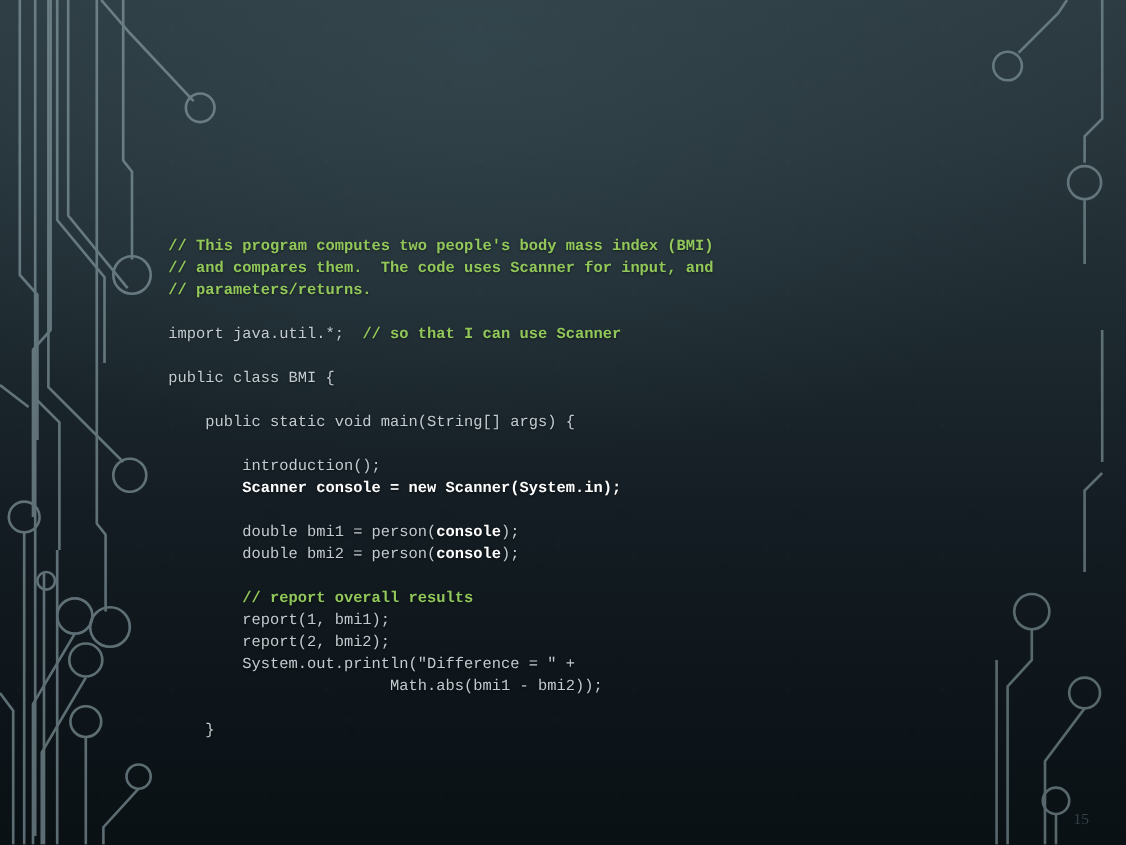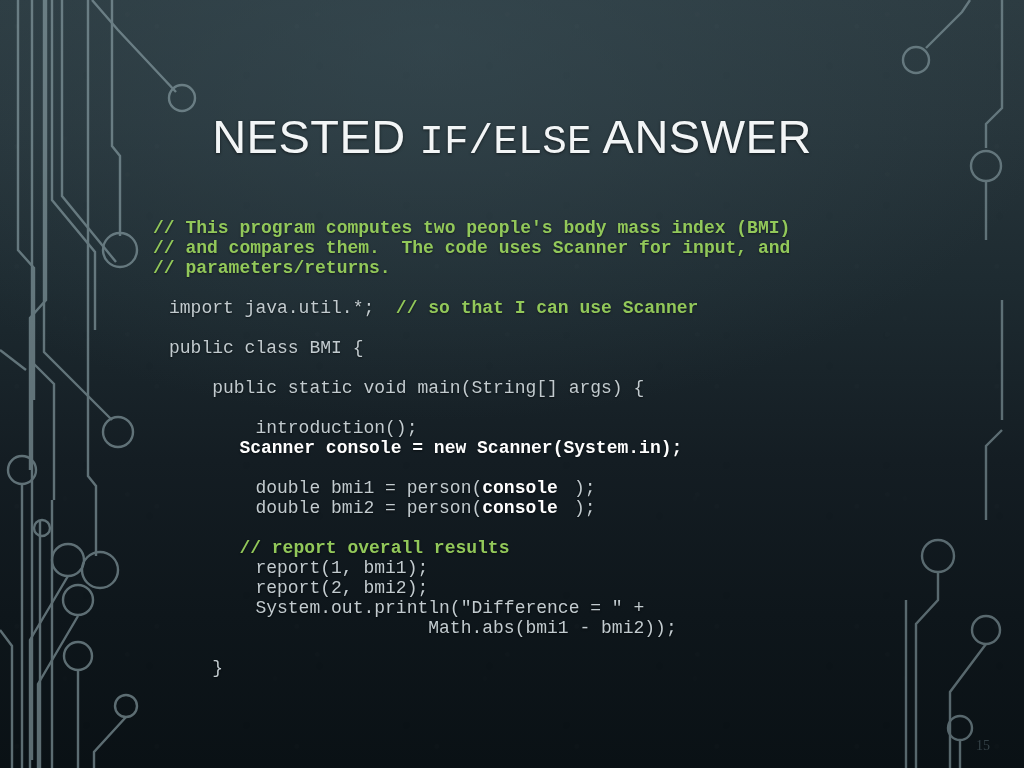--- a/index.html
+++ b/index.html
@@ -70,34 +70,34 @@
     font-weight: 400;
     letter-spacing: 0;
   }
 
   #code-block {
     position: absolute;
     left: 153px;
     top: 200px;
     width: 830px;
     font-family: "Liberation Mono", "DejaVu Sans Mono", monospace;
-    font-size: 18px;
+    font-size: 14px;
     line-height: 20px;
     white-space: pre;
     color: #c9d2d6;
   }
   .code-line {
     min-height: 20px;
     white-space: pre;
     text-shadow: 0 1px 2px rgba(0,0,0,.5);
   }
   .code-line.gap { height: 20px; min-height: 20px; }
 
   .cm { color: #92c85a; font-weight: bold; }
-  .pl { color: #c2cbcf; font-weight: normal; margin-left: 16px; }
+  .pl { color: #c2cbcf; font-weight: normal; }
   .bd { color: #ffffff; font-weight: bold; }
 
   #page-number {
     position: absolute;
     right: 34px;
     bottom: 14px;
     color: #3c4a50;
     font-size: 14px;
     font-family: "Liberation Serif", serif;
     opacity: .85;
@@ -165,21 +165,18 @@
       <circle cx="44" cy="556" r="16"></circle>
       <path d="M44 572 L44 600 L22 624 V768"></path>
       <circle cx="92" cy="630" r="14"></circle>
       <path d="M92 644 L56 692 V768"></path>
       <circle cx="66" cy="728" r="12"></circle>
       <path d="M66 740 V768"></path>
       <path d="M12 600 V768"></path>
     </g>
   </svg>
 
-  <div id="title-block">
-    <h1 id="slide-title"><span>NESTED </span><span class="mono">IF/ELSE</span><span> ANSWER</span></h1>
-  </div>
 
   <pre id="code-block"><div class="code-line"><span class="cm">// This program computes two people's body mass index (BMI)</span></div><div class="code-line"><span class="cm">// and compares them.  The code uses Scanner for input, and</span></div><div class="code-line"><span class="cm">// parameters/returns.</span></div><div class="code-line gap"> </div><div class="code-line"><span class="pl">import java.util.*;  </span><span class="cm">// so that I can use Scanner</span></div><div class="code-line gap"> </div><div class="code-line"><span class="pl">public class BMI {</span></div><div class="code-line gap"> </div><div class="code-line"><span class="pl">    public static void main(String[] args) {</span></div><div class="code-line gap"> </div><div class="code-line"><span class="pl">        introduction();</span></div><div class="code-line"><span class="bd">        Scanner console = new Scanner(System.in);</span></div><div class="code-line gap"> </div><div class="code-line"><span class="pl">        double bmi1 = person(</span><span class="bd">console</span><span class="pl">);</span></div><div class="code-line"><span class="pl">        double bmi2 = person(</span><span class="bd">console</span><span class="pl">);</span></div><div class="code-line gap"> </div><div class="code-line"><span class="cm">        // report overall results</span></div><div class="code-line"><span class="pl">        report(1, bmi1);</span></div><div class="code-line"><span class="pl">        report(2, bmi2);</span></div><div class="code-line"><span class="pl">        System.out.println("Difference = " +</span></div><div class="code-line"><span class="pl">                        Math.abs(bmi1 - bmi2));</span></div><div class="code-line gap"> </div><div class="code-line"><span class="pl">    }</span></div></pre>
 
   <div id="page-number">15</div>
 
 </div>
 
 </body></html>

